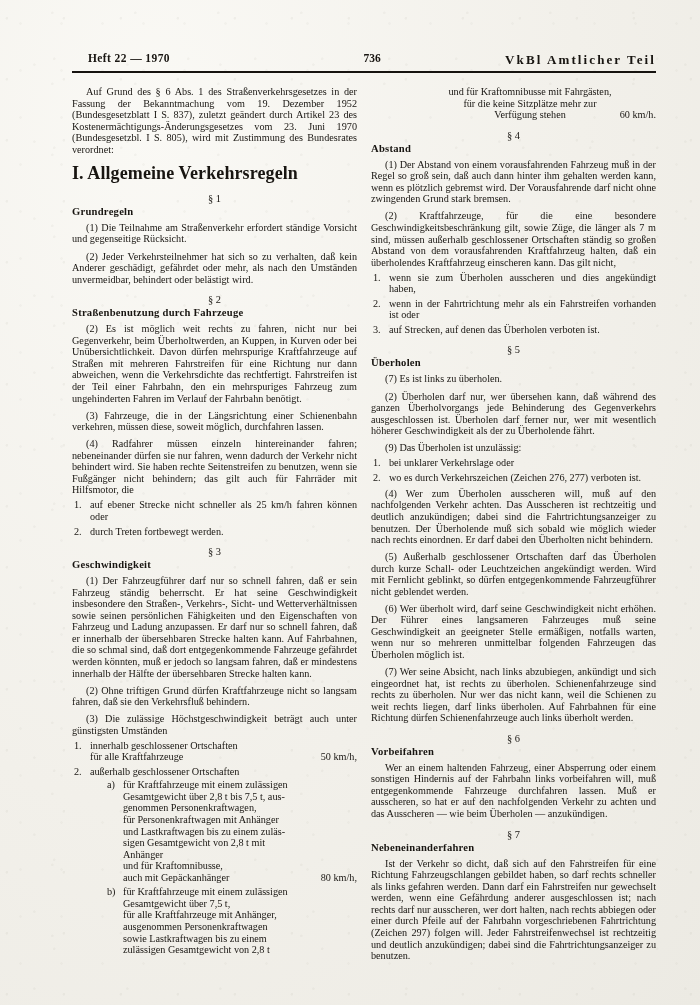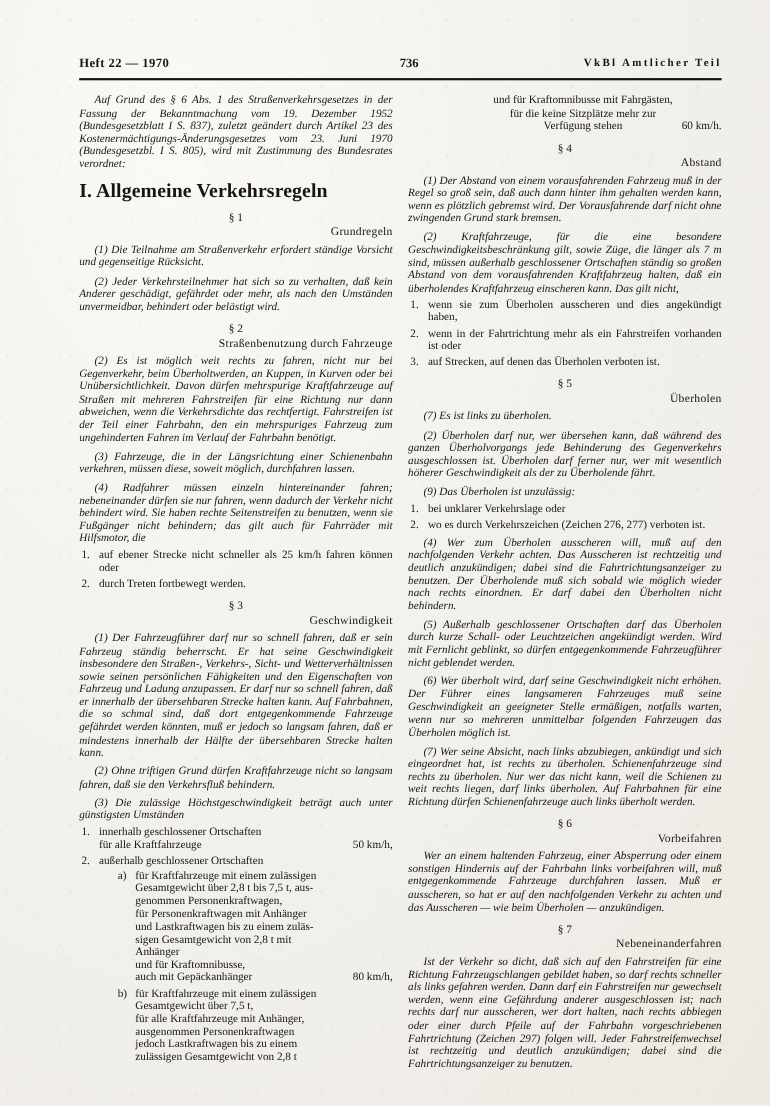--- a/index.html
+++ b/index.html
@@ -28,30 +28,30 @@
       radial-gradient(circle at 50% 50%, rgba(150,145,130,.10) 0 1px, transparent 1.6px);
     background-size:57px 61px, 83px 71px, 67px 89px, 93px 77px, 41px 47px;
     pointer-events:none;
   }
 
   
   .runhead{
     position:absolute;left:72px;top:52px;width:584px;height:22px;
   }
   .runhead .left{
-    position:absolute;left:0;top:0;
+    position:absolute;left:16px;top:0;
     font-size:11.5px;font-weight:bold;letter-spacing:.4px;
   }
   .runhead .center{
     position:absolute;left:16px;right:0;top:0;text-align:center;
     font-size:11.5px;font-weight:bold;
   }
   .runhead .right{
     position:absolute;right:0;top:0;
-    font-size:10px;font-weight:bold;letter-spacing:2.1px;
+    font-size:13px;font-weight:bold;letter-spacing:2.1px;
   }
   .rule{
     position:absolute;left:72px;top:71px;width:584px;height:2px;
     background:#16130f;
   }
 
   
   .col{
     position:absolute;top:86px;width:285px;
     font-size:10.2px;line-height:11.55px;
@@ -59,43 +59,42 @@
     text-justify:inter-word;
     hyphens:none;
   }
   .col.left{left:72px;}
   .col.right{left:371px;}
 
   p{margin:0;}
   .para{
     text-indent:14px;
     margin:0 0 5.5px 0;
-    font-style:italic;
   }
   .para.tight{margin-bottom:0;}
 
   
   h1.main{
     font-size:18px;
     font-weight:bold;
     text-align:left;
     margin:13px 0 13px 0;
     letter-spacing:.1px;
     text-indent:0;
   }
   .secnum{
     text-align:center;
     font-size:10.4px;
     margin:9px 0 1.5px 0;
     text-indent:0;
   }
   .sectitle{
-    text-align:right;
+    text-align:left;
     font-size:10.6px;
-    font-weight:normal;
+    font-weight:bold;
     margin:0 0 4.5px 0;
     text-indent:0;
     letter-spacing:.25px;
   }
 
   
   .nlist{
     margin:3.5px 0 4.5px 0;
     padding:0;
     list-style:none;
@@ -214,21 +213,21 @@
               </span>
             </li>
 
             <li class="ragged">
               <span class="marker">b)</span>
               <span class="limit">
                 <span>für Kraftfahrzeuge mit einem zulässigen</span><br>
                 <span>Gesamtgewicht über 7,5 t,</span><br>
                 <span>für alle Kraftfahrzeuge mit Anhänger,</span><br>
                 <span>ausgenommen Personenkraftwagen</span><br>
-                <span>jedoch Lastkraftwagen bis zu einem</span><br>
+                <span>sowie Lastkraftwagen bis zu einem</span><br>
                 <span>zulässigen Gesamtgewicht von 2,8 t</span>
               </span>
             </li>
           </ul>
         </li>
       </ul>
     </div>
   </div>
 
   <div class="col right">

